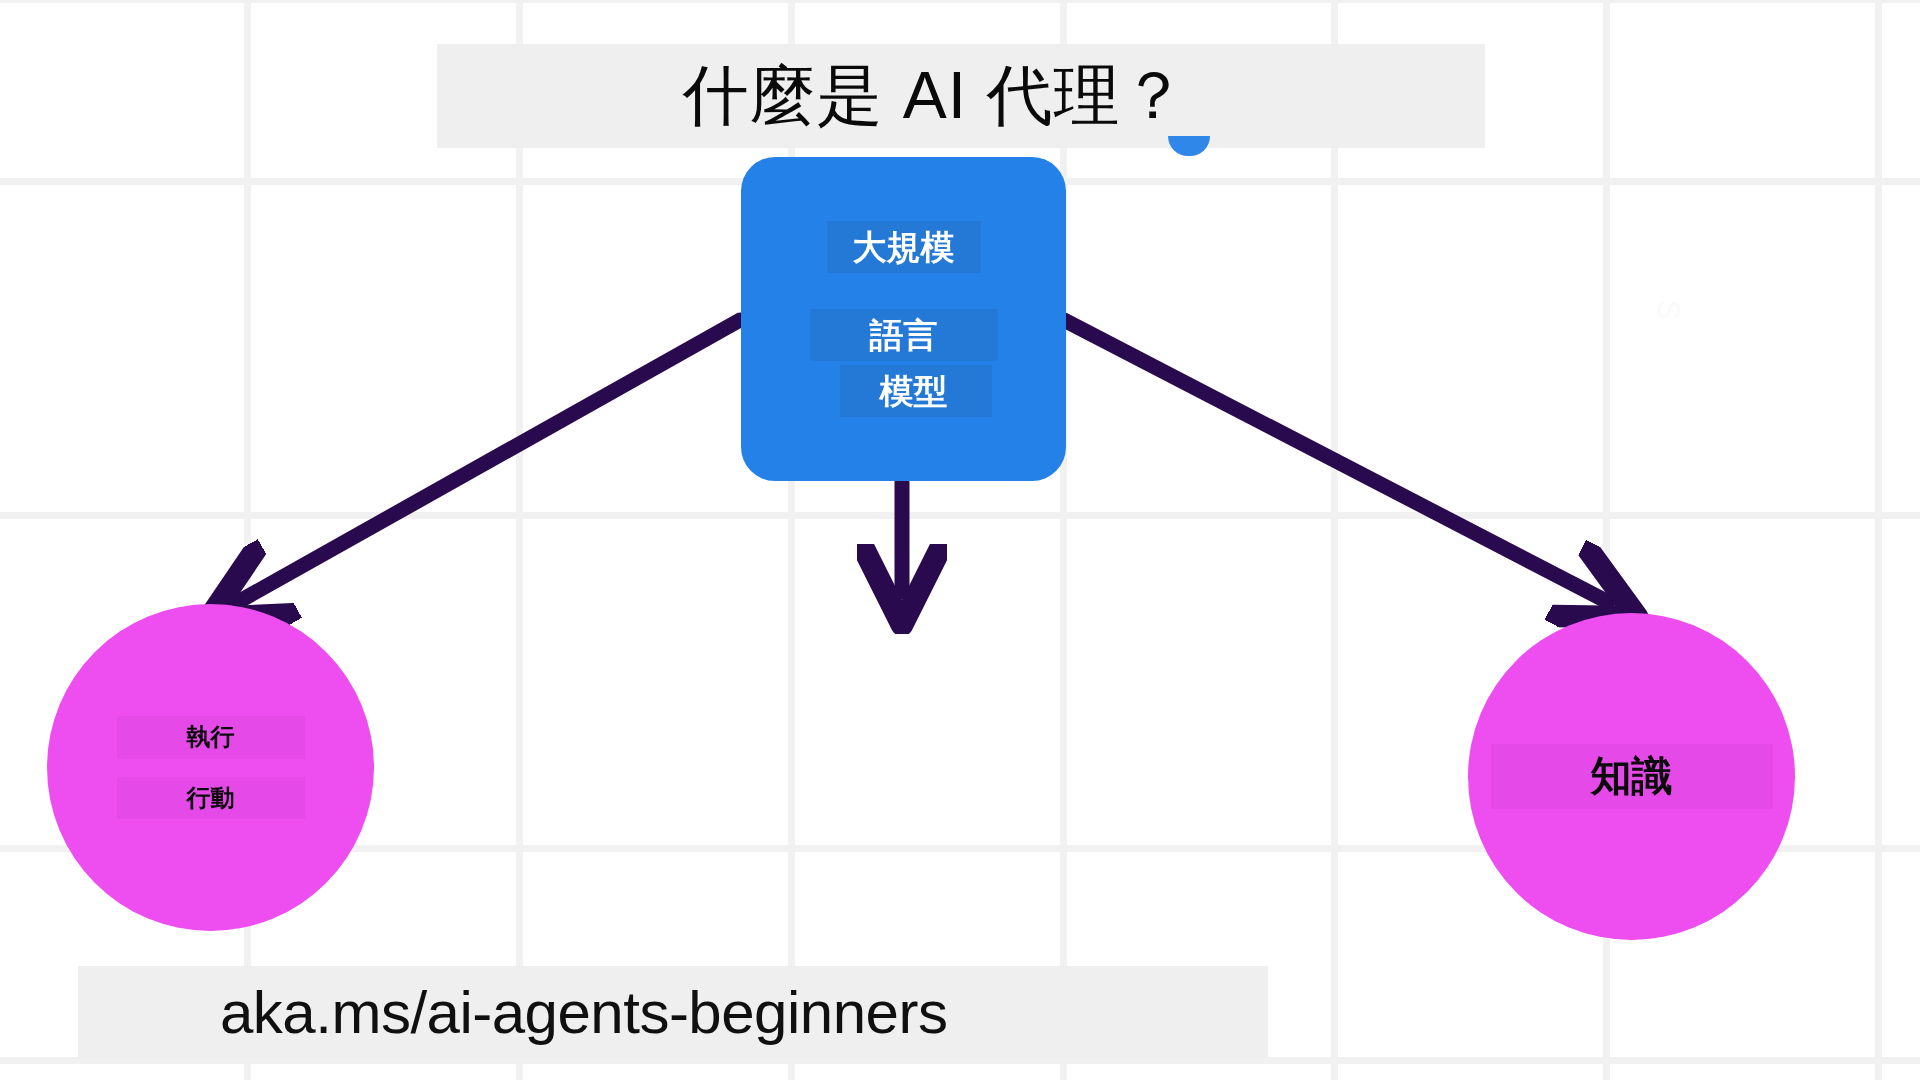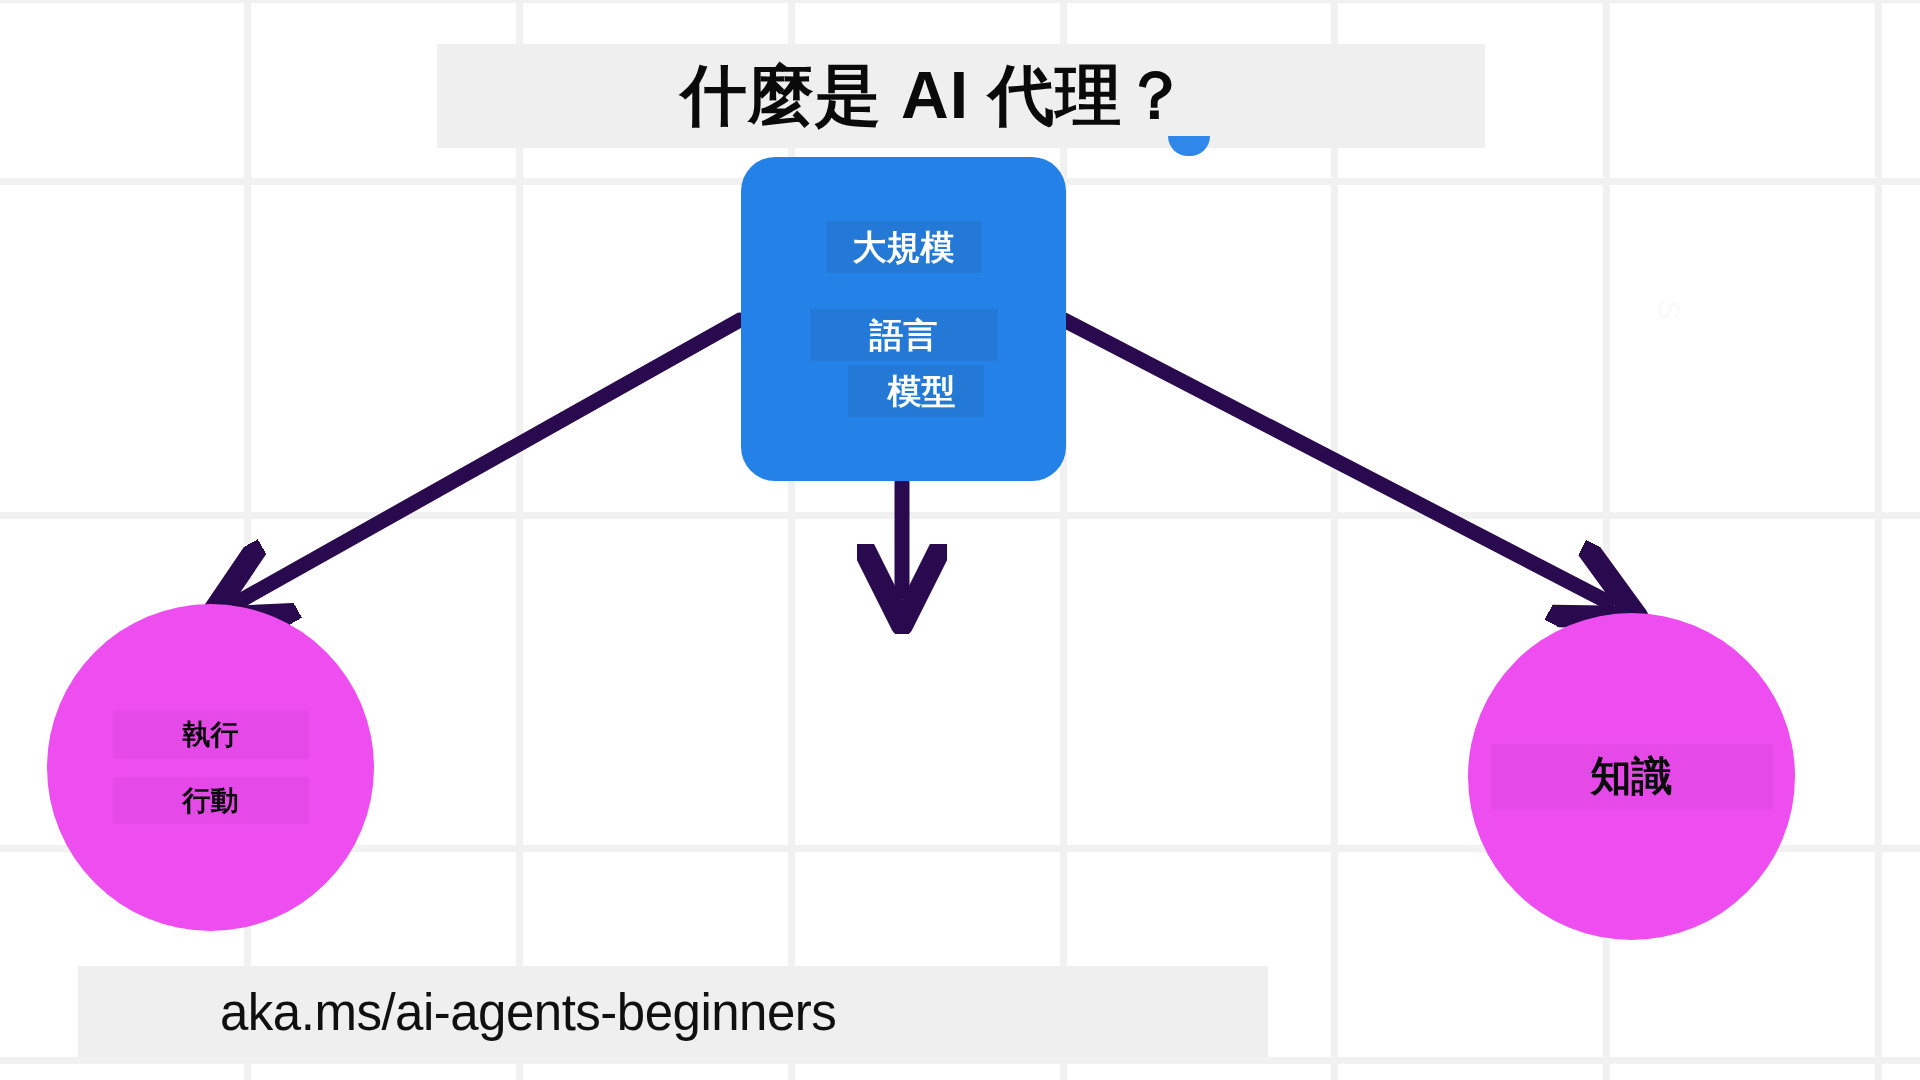--- a/index.html
+++ b/index.html
@@ -52,21 +52,21 @@
   .title-text {
     position: absolute;
     left: 437px;
     top: 44px;
     width: 996px;
     height: 104px;
     display: flex;
     align-items: center;
     justify-content: center;
     font-size: 66px;
-    font-weight: 700;
+    font-weight: 400;
     color: #0a0a0a;
     letter-spacing: 1px;
     white-space: nowrap;
   }
 
   
   .blue-arc-artifact {
     position: absolute;
     left: 1168px;
     top: 136px;
@@ -102,36 +102,36 @@
     color: #ffffff;
     font-size: 34px;
     font-weight: 700;
     line-height: 1.42;
     padding: 2px 22px;
     background: #2579d6;
     white-space: nowrap;
   }
   .llm-line.w1 { padding-left: 26px; padding-right: 26px; }
   .llm-line.w2 { padding-left: 60px; padding-right: 60px; margin-top: 32px; }
-  .llm-line.w3 { padding-left: 40px; padding-right: 28px; margin-left: 24px; }
+  .llm-line.w3 { padding-left: 40px; padding-right: 44px; margin-left: 24px; }
 
   
   .circle {
     position: absolute;
     border-radius: 50%;
     background: #ee4ef0;
     display: flex;
     flex-direction: column;
     align-items: center;
     justify-content: center;
     gap: 18px;
   }
   .circle-label {
     color: #0b0b0b;
-    font-size: 28px;
+    font-size: 24px;
     font-weight: 700;
     line-height: 1.35;
     padding: 5px 56px;
     background: #e549e8;
     white-space: nowrap;
   }
 
   #circle-execute   { left: 47px;   top: 604px; width: 327px; height: 327px; }
   #circle-tools     { left: 740px;  top: 613px; width: 327px; height: 327px; }
   #circle-knowledge { left: 1468px; top: 613px; width: 327px; height: 327px; }
@@ -152,21 +152,21 @@
     position: absolute;
     left: 78px;
     top: 966px;
     width: 1190px;
     height: 92px;
     display: flex;
     align-items: center;
     justify-content: flex-start;
     padding-left: 142px;
     box-sizing: border-box;
-    font-size: 51px;
+    font-size: 60px;
     font-weight: 400;
     color: #101010;
     letter-spacing: -0.5px;
     white-space: nowrap;
   }
 
   
   .ghost-text {
     position: absolute;
     left: 1642px;

